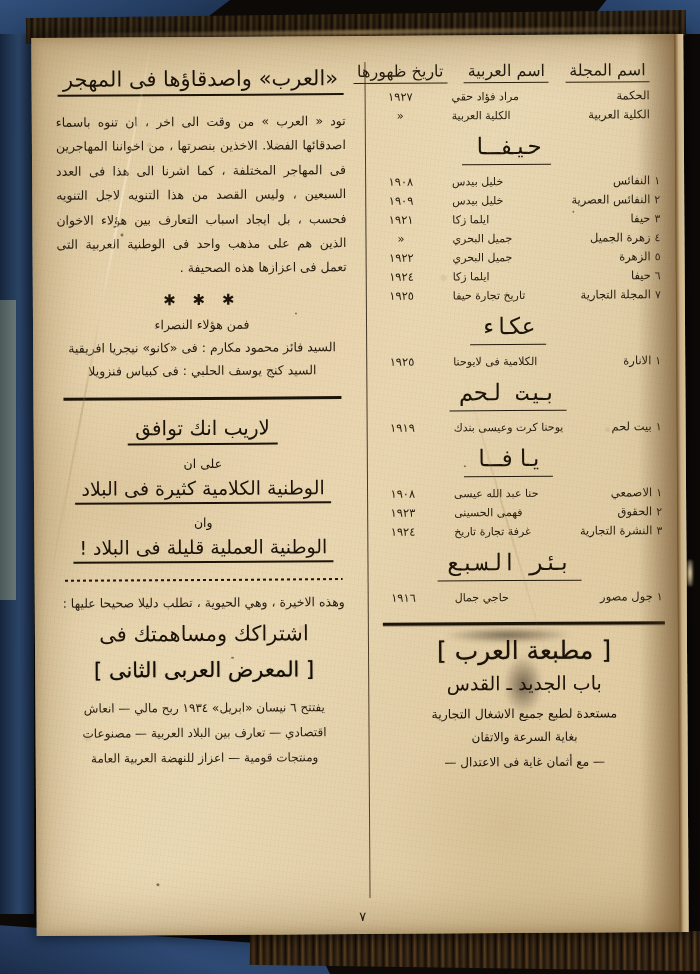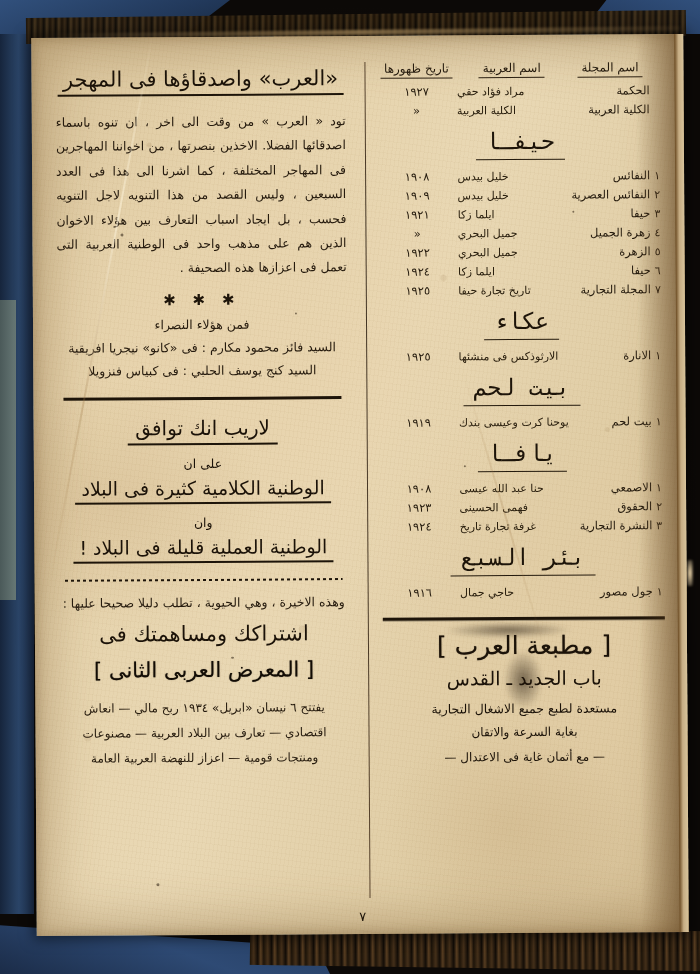--- a/index.html
+++ b/index.html
@@ -102,21 +102,21 @@
   .col-right{width:318px;padding:26px 22px 10px 14px;}
   .col-left {width:334px;padding:26px 16px 10px 20px;}
 
   .divider{position:absolute;right:318px;top:26px;width:1px;height:836px;
     background:linear-gradient(180deg,#4a3520,#2e2114 20%,#3b2a18 70%,#4a3520);
     z-index:5;opacity:.9;}
 
   
   table.reg{width:100%;border-collapse:collapse;direction:rtl;
     font-size:11.5px;color:#241a0d;}
-  table.reg th{font-weight:400;font-size:12px;padding:0 2px 3px;
+  table.reg th{font-weight:400;font-size:16px;padding:0 2px 3px;
     white-space:nowrap;text-align:center;}
   .th-inner{display:inline-block;border-bottom:1.4px solid #2b1f11;
     padding:0 4px 2px;}
   table.reg td{padding:2.5px 2px;vertical-align:baseline;
     white-space:nowrap;}
   td.num{width:20px;text-align:center;font-size:11px;padding-left:3px;}
   td.title{text-align:right;font-size:11.5px;}
   td.pub{text-align:left;font-size:11px;color:#2b200f;}
   td.year{width:54px;text-align:center;font-size:11.5px;letter-spacing:.4px;}
 
@@ -286,21 +286,21 @@
                 <td class="title">المجلة التجارية</td>
                 <td class="pub">تاريخ تجارة حيفا</td>
                 <td class="year">١٩٢٥</td>
               </tr>
               <tr class="city">
                 <td colspan="4"><span class="city-name">عكاء</span></td>
               </tr>
               <tr>
                 <td class="num">١</td>
                 <td class="title">الانارة</td>
-                <td class="pub">الارثوذكس فى منشئها</td>
+                <td class="pub">الكلامية فى لايوحنا</td>
                 <td class="year">١٩٢٥</td>
               </tr>
               <tr class="city">
                 <td colspan="4"><span class="city-name">بيت لحم</span></td>
               </tr>
               <tr>
                 <td class="num">١</td>
                 <td class="title">بيت لحم</td>
                 <td class="pub">يوحنا كرت وعيسى بندك</td>
                 <td class="year">١٩١٩</td>

